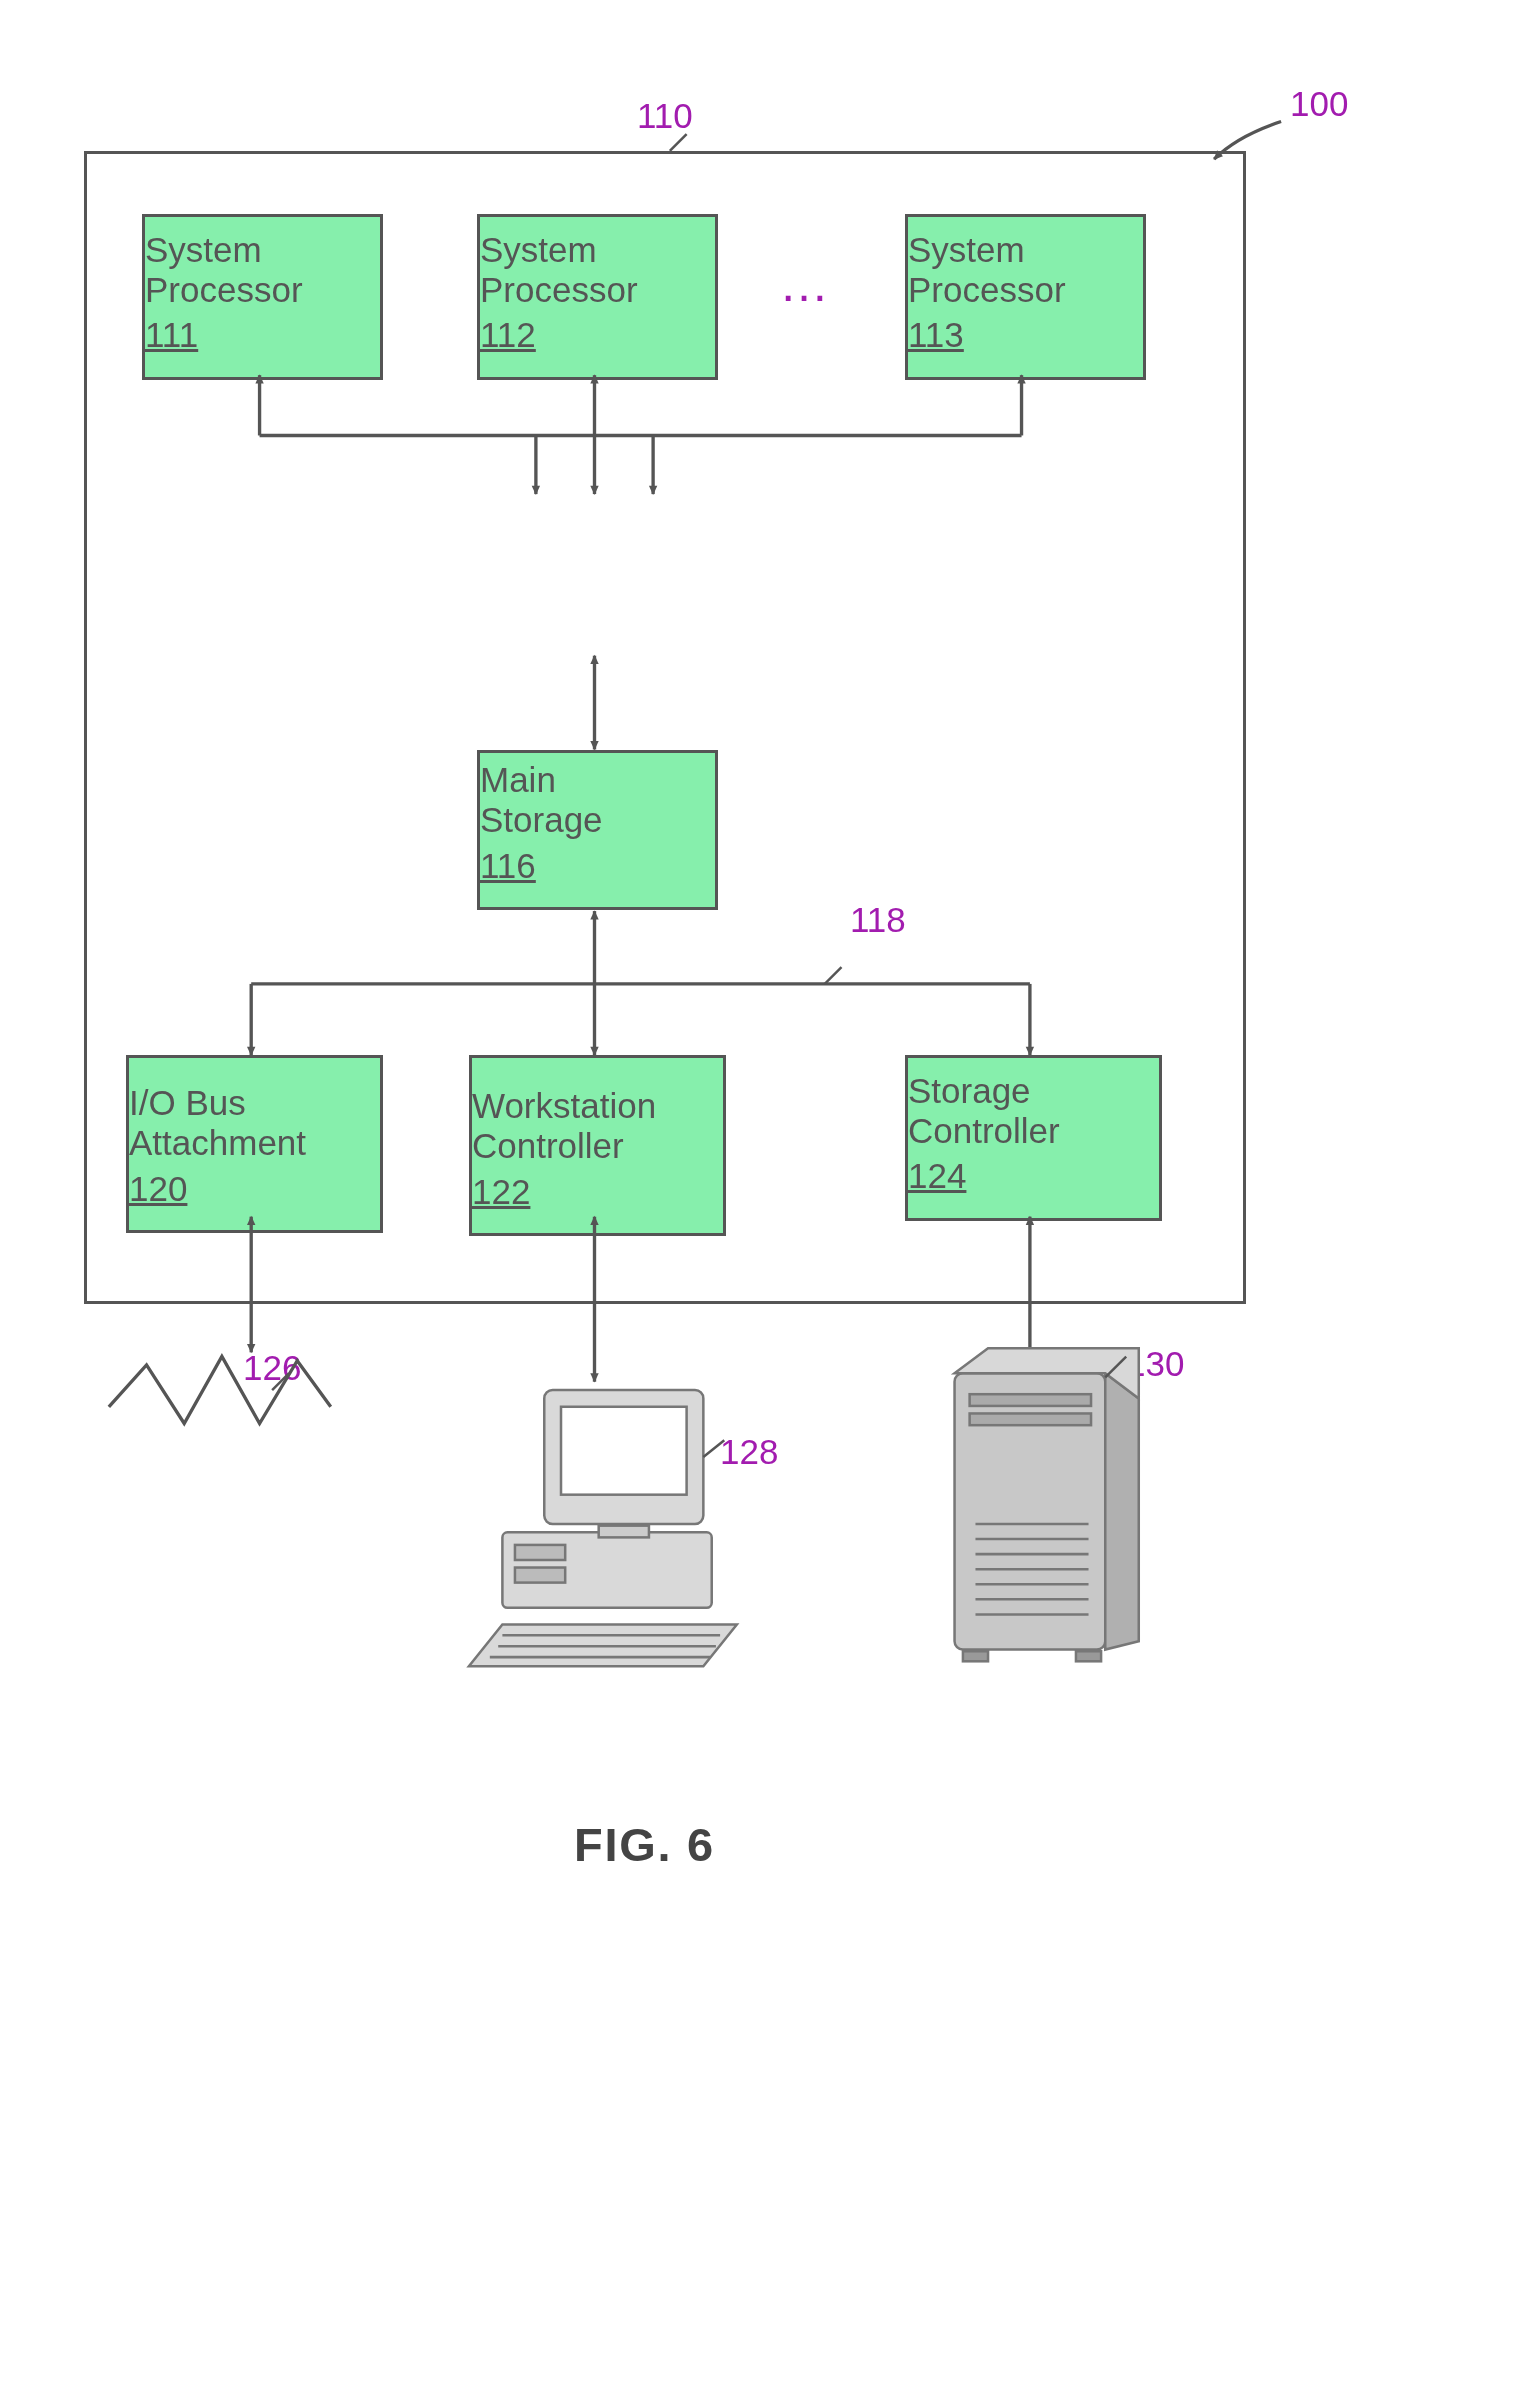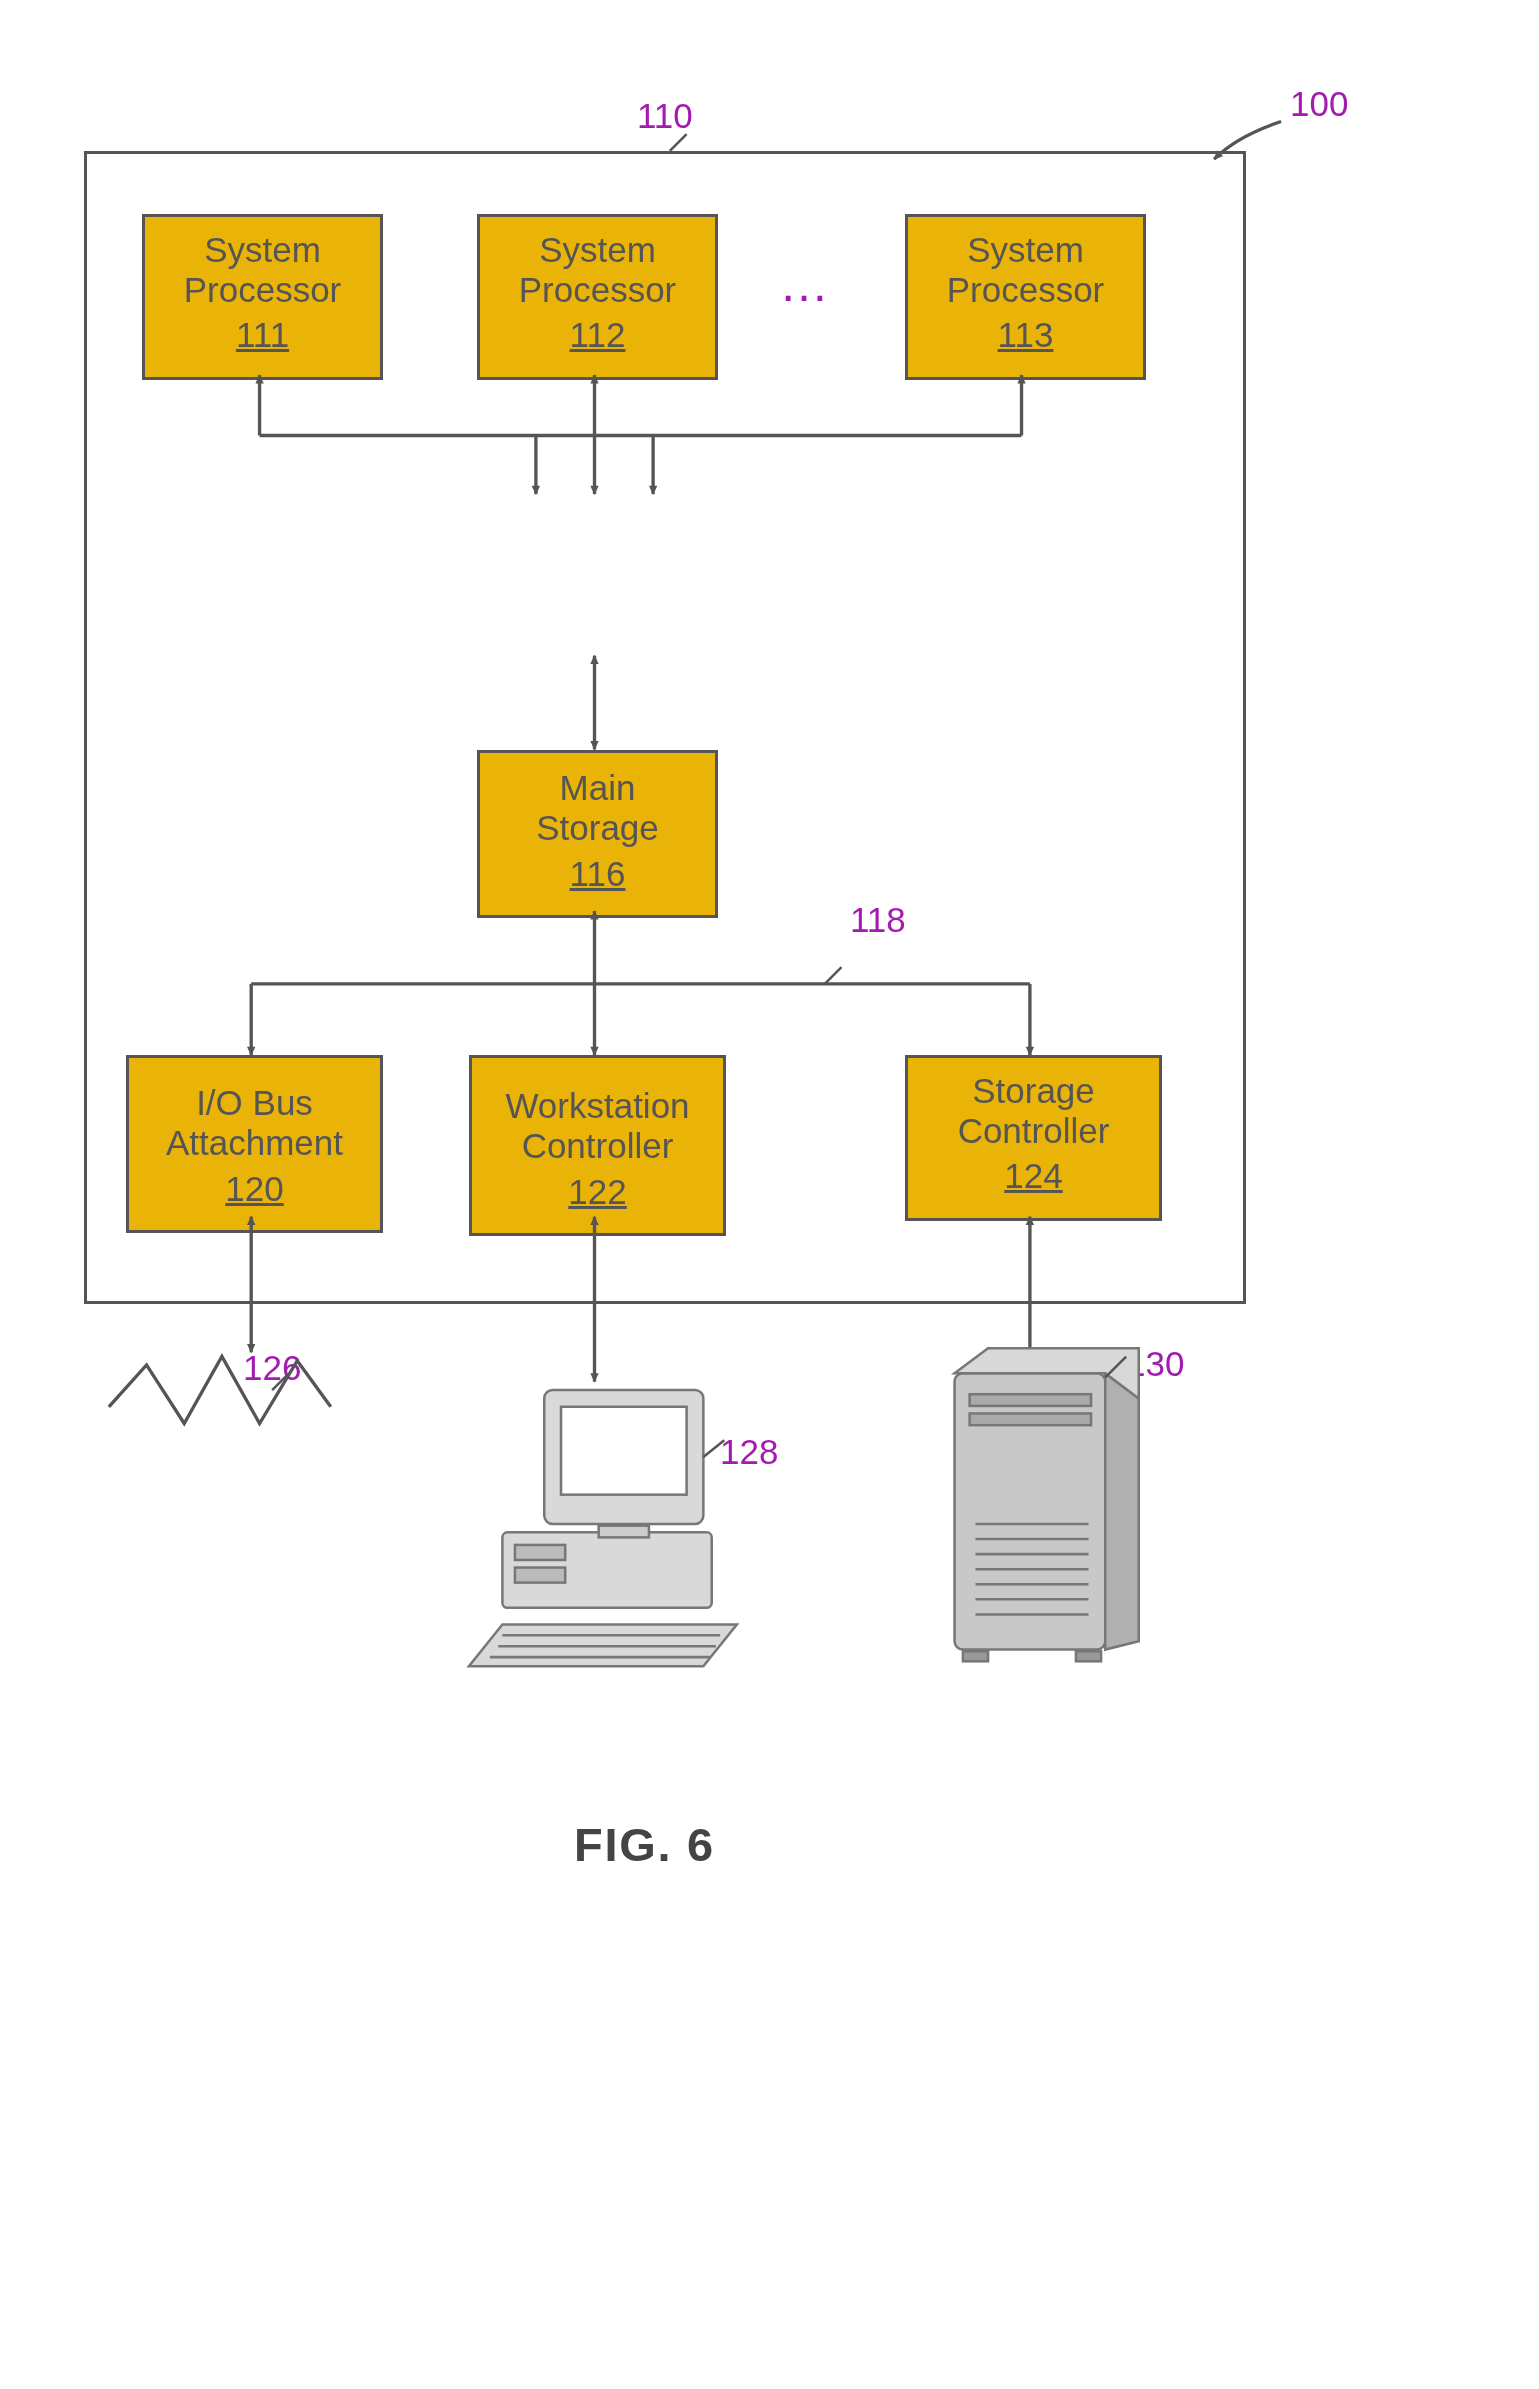--- a/index.html
+++ b/index.html
@@ -23,22 +23,22 @@
   .fig-label {
     position: absolute;
     font-size: 47px;
     font-weight: 900;
     color: #444;
     letter-spacing: 1.7px;
   }
   .box {
     position: absolute;
     border: 3.4px solid #555;
-    background: #eab308;
-    text-align: center;
+    background: #86efac;
+    text-align: left;
   }
   .box .title {
     font-size: 35px;
     color: #555;
     line-height: 1.15;
   }
   .box .num {
     font-size: 35px;
     color: #555;
     text-decoration: underline;
@@ -81,21 +81,21 @@
 
   <div class="label" style="left:779px; top:255px; font-size:50px; letter-spacing:6.7px;">…</div>
 
   <div class="box" style="left:905px; top:214px; width:235px; height:147px; padding-top:12.6px;">
     <div class="title"><span style="white-space:pre-line;">System
 Processor</span></div>
     <span class="num">113</span>
   </div>
 
 
-  <div class="box" style="left:477px; top:750px; width:235px; height:147px; padding-top:15px;">
+  <div class="box" style="left:477px; top:750px; width:235px; height:147px; padding-top:7px;">
     <div class="title"><span style="white-space:pre-line;">Main
 Storage</span></div>
     <span class="num">116</span>
   </div>
 
   <div class="label" style="left:850px; top:900px;text-align:right;">118</div>
 
   <div class="box" style="left:126px; top:1055px; width:251px; height:147px; padding-top:25px;">
     <div class="title"><span style="white-space:pre-line;">I/O Bus
 Attachment</span></div>

